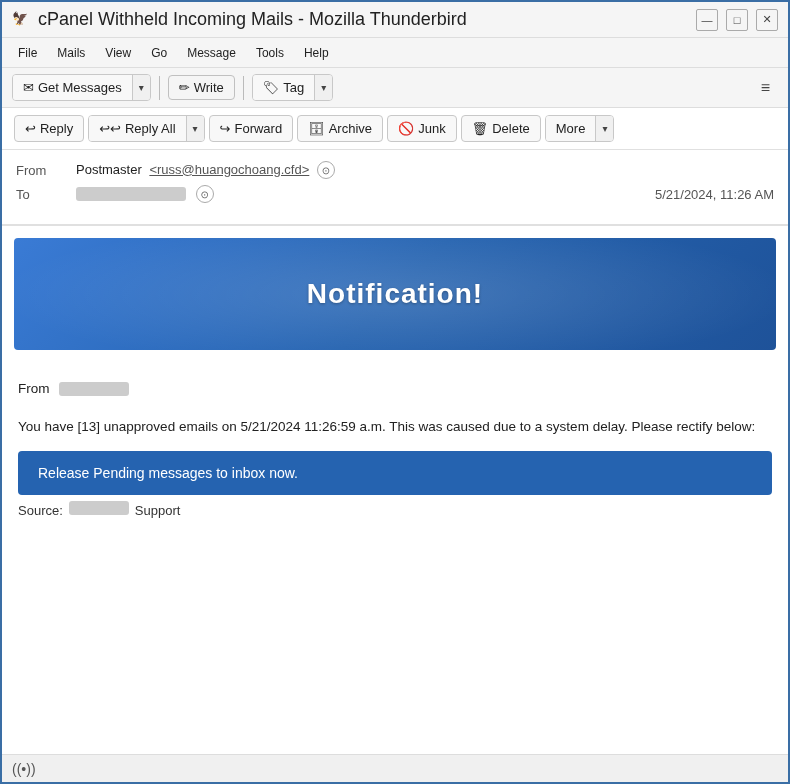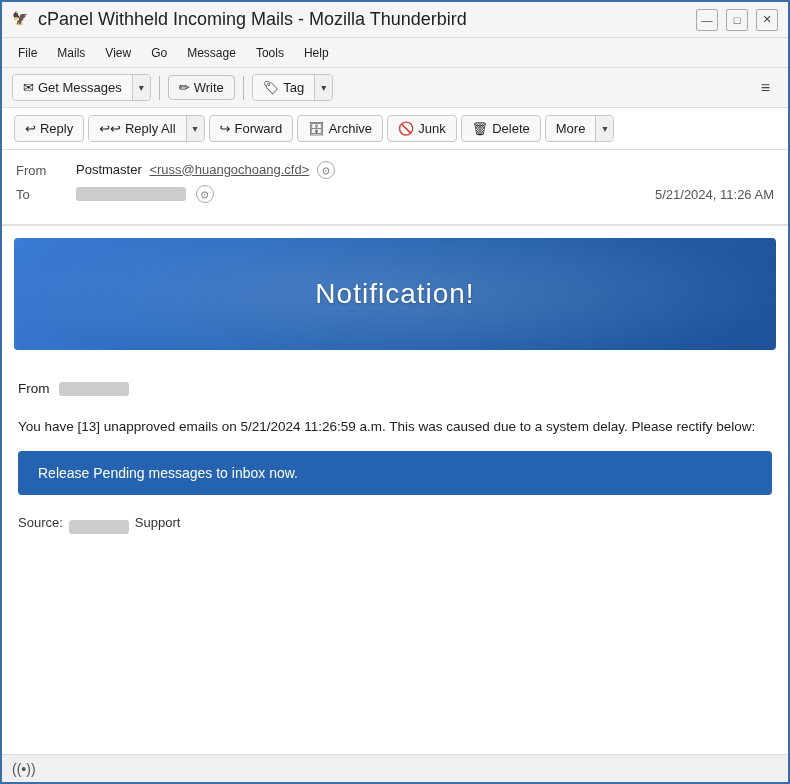--- a/index.html
+++ b/index.html
@@ -240,21 +240,21 @@
     }
     .email-banner::before {
       content: '';
       position: absolute;
       top: -20px; left: -20px; right: -20px; bottom: -20px;
       background: radial-gradient(ellipse at center, rgba(255,255,255,0.15) 0%, transparent 70%);
     }
     .email-banner-title {
       font-size: 28px;
       color: #ffffff;
-      font-weight: 400;
+      font-weight: 700;
       letter-spacing: 1px;
       position: relative;
       z-index: 1;
       text-shadow: 0 1px 3px rgba(0,0,0,0.3);
     }
     .email-content {
       padding: 8px 4px;
       font-size: 13.5px;
       color: #222;
       line-height: 1.6;
@@ -269,27 +269,27 @@
       display: block;
       width: 100%;
       padding: 14px 20px;
       background: #2563b0;
       color: #fff;
       font-size: 14px;
       border: none;
       border-radius: 4px;
       cursor: pointer;
       text-align: left;
-      margin-bottom: 18px;
+      margin-bottom: 6px;
     }
     .source-row {
       font-size: 13px;
       color: #333;
       display: flex;
-      align-items: flex-end;
+      align-items: flex-start;
       gap: 6px;
     }
 
     
     .status-bar {
       display: flex;
       align-items: center;
       padding: 3px 10px;
       background: #f0f0f0;
       border-top: 1px solid #ddd;

